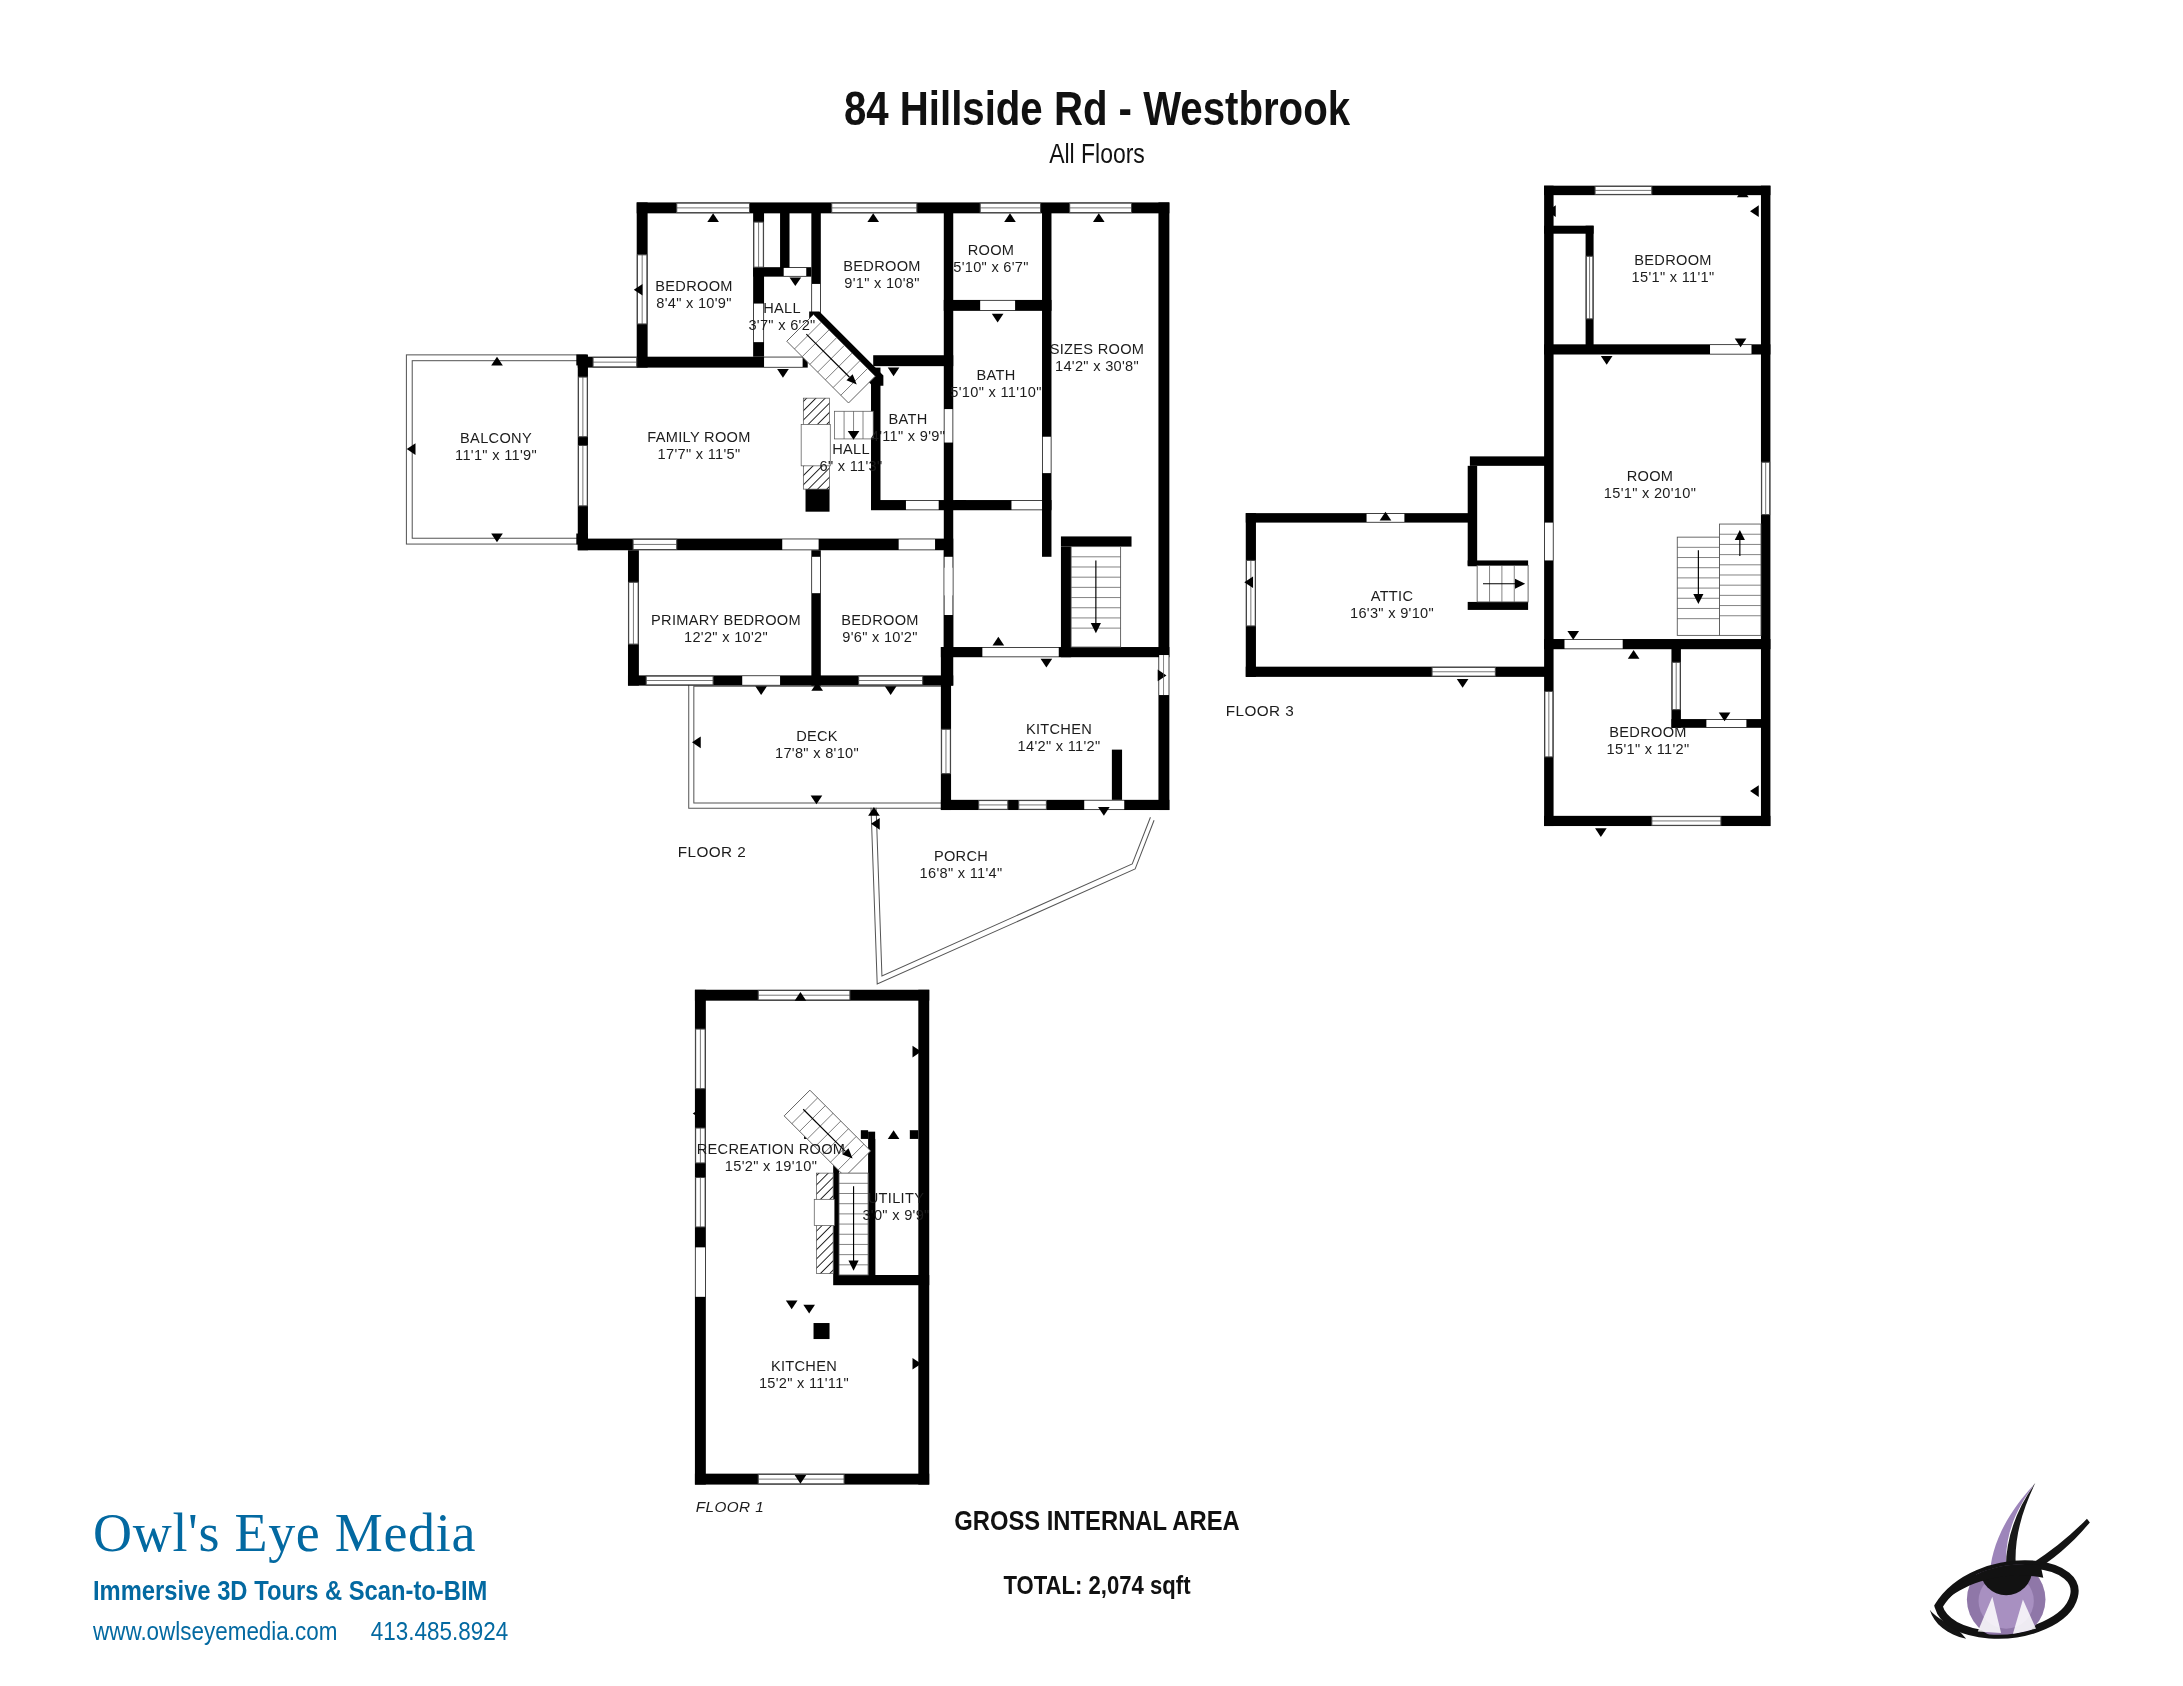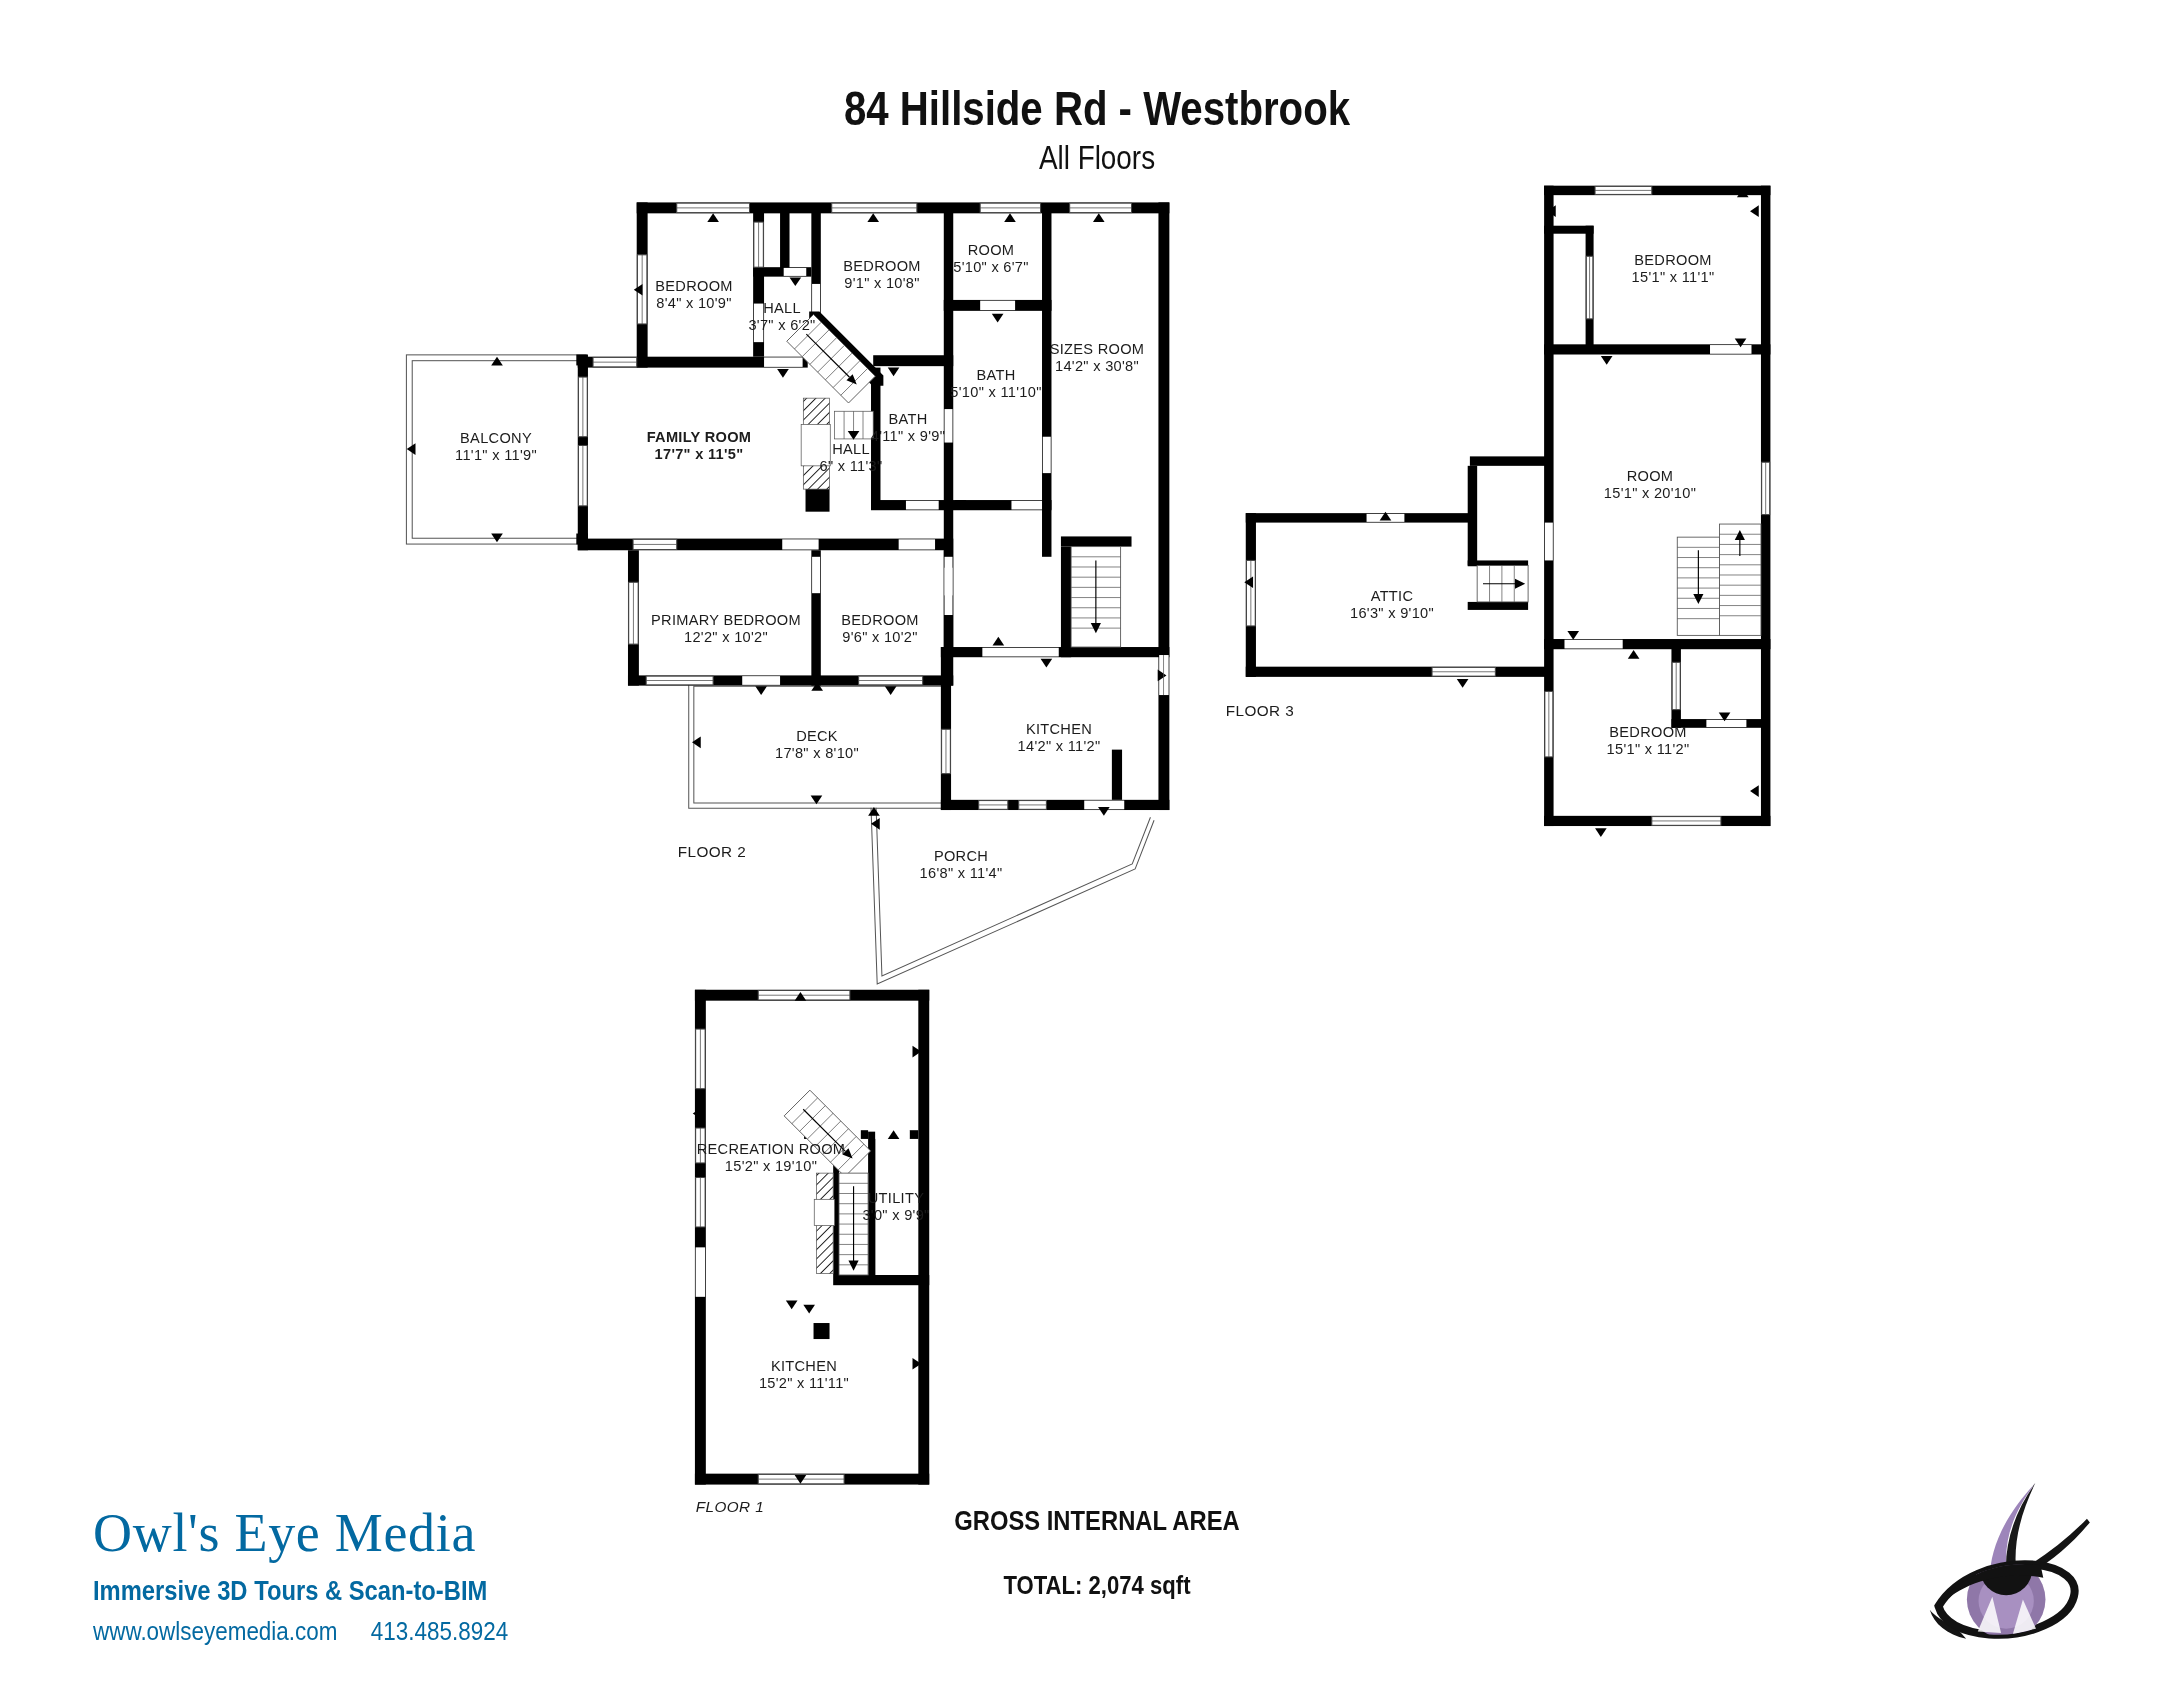--- a/index.html
+++ b/index.html
@@ -11,21 +11,21 @@
         font-size:14.6px;line-height:16.7px;letter-spacing:0.3px;color:#1c1c1c;white-space:nowrap;z-index:5;}
   .room-label .rname{display:block;}
   .room-label .rdims{display:block;}
   .floor-tag{position:absolute;transform:translate(-50%,-50%);font-size:15.3px;letter-spacing:0.4px;
         color:#1c1c1c;white-space:nowrap;z-index:5;}
   .ctr{position:absolute;left:1097px;transform:translateX(-50%);text-align:center;white-space:nowrap;}
   .cond{display:inline-block;transform:scaleX(.82);transform-origin:center;}
   .cond85{display:inline-block;transform:scaleX(.85);transform-origin:center;}
   .condL{display:inline-block;transform:scaleX(.88);transform-origin:left;}
   .title-line{top:80px;font-size:49px;font-weight:700;color:#111;}
-  .subtitle-line{top:138px;font-size:34px;font-weight:400;color:#111;text-decoration:underline;}
+  .subtitle-line{top:138px;font-size:28px;font-weight:400;color:#111;text-decoration:underline;}
   .foot-head{top:1505px;font-size:28px;font-weight:700;color:#111;}
   .foot-line1{top:1538px;font-size:25.5px;font-weight:700;color:#111;}
   .foot-total{top:1570px;font-size:26px;font-weight:700;color:#111;}
   .foot-disc{top:1606px;font-size:22px;font-weight:400;color:#b4b4b4;}
   .brand{position:absolute;left:93px;white-space:nowrap;color:#0369a1;}
   .brand-company{top:1502px;font-size:54px;font-family:"Liberation Serif",serif;letter-spacing:0.7px;}
   .brand-tagline{top:1576px;font-size:27px;font-weight:700;}
   .brand-contact{top:1617px;font-size:25.5px;}
   .brand-contact .phone{margin-left:38px;}
 </style>
@@ -422,21 +422,21 @@
         <span class="rdims">5'10" x 11'10"</span>
       </div>
       <div class="room-label" style="left: 908px; top: 428px;">
         <span class="rname">BATH</span>
         <span class="rdims">4'11" x 9'9"</span>
       </div>
       <div class="room-label" style="left: 851px; top: 458px;">
         <span class="rname">HALL</span>
         <span class="rdims">6" x 11'3"</span>
       </div>
-      <div class="room-label" style="left: 699px; top: 446px; font-weight: bold;">
+      <div class="room-label" style="left: 699px; top: 446px;">
         <span class="rname">FAMILY ROOM</span>
         <span class="rdims">17'7" x 11'5"</span>
       </div>
       <div class="room-label" style="left: 496px; top: 447px;">
         <span class="rname">BALCONY</span>
         <span class="rdims">11'1" x 11'9"</span>
       </div>
       <div class="room-label" style="left: 726px; top: 629px;">
         <span class="rname">PRIMARY BEDROOM</span>
         <span class="rdims">12'2" x 10'2"</span>

